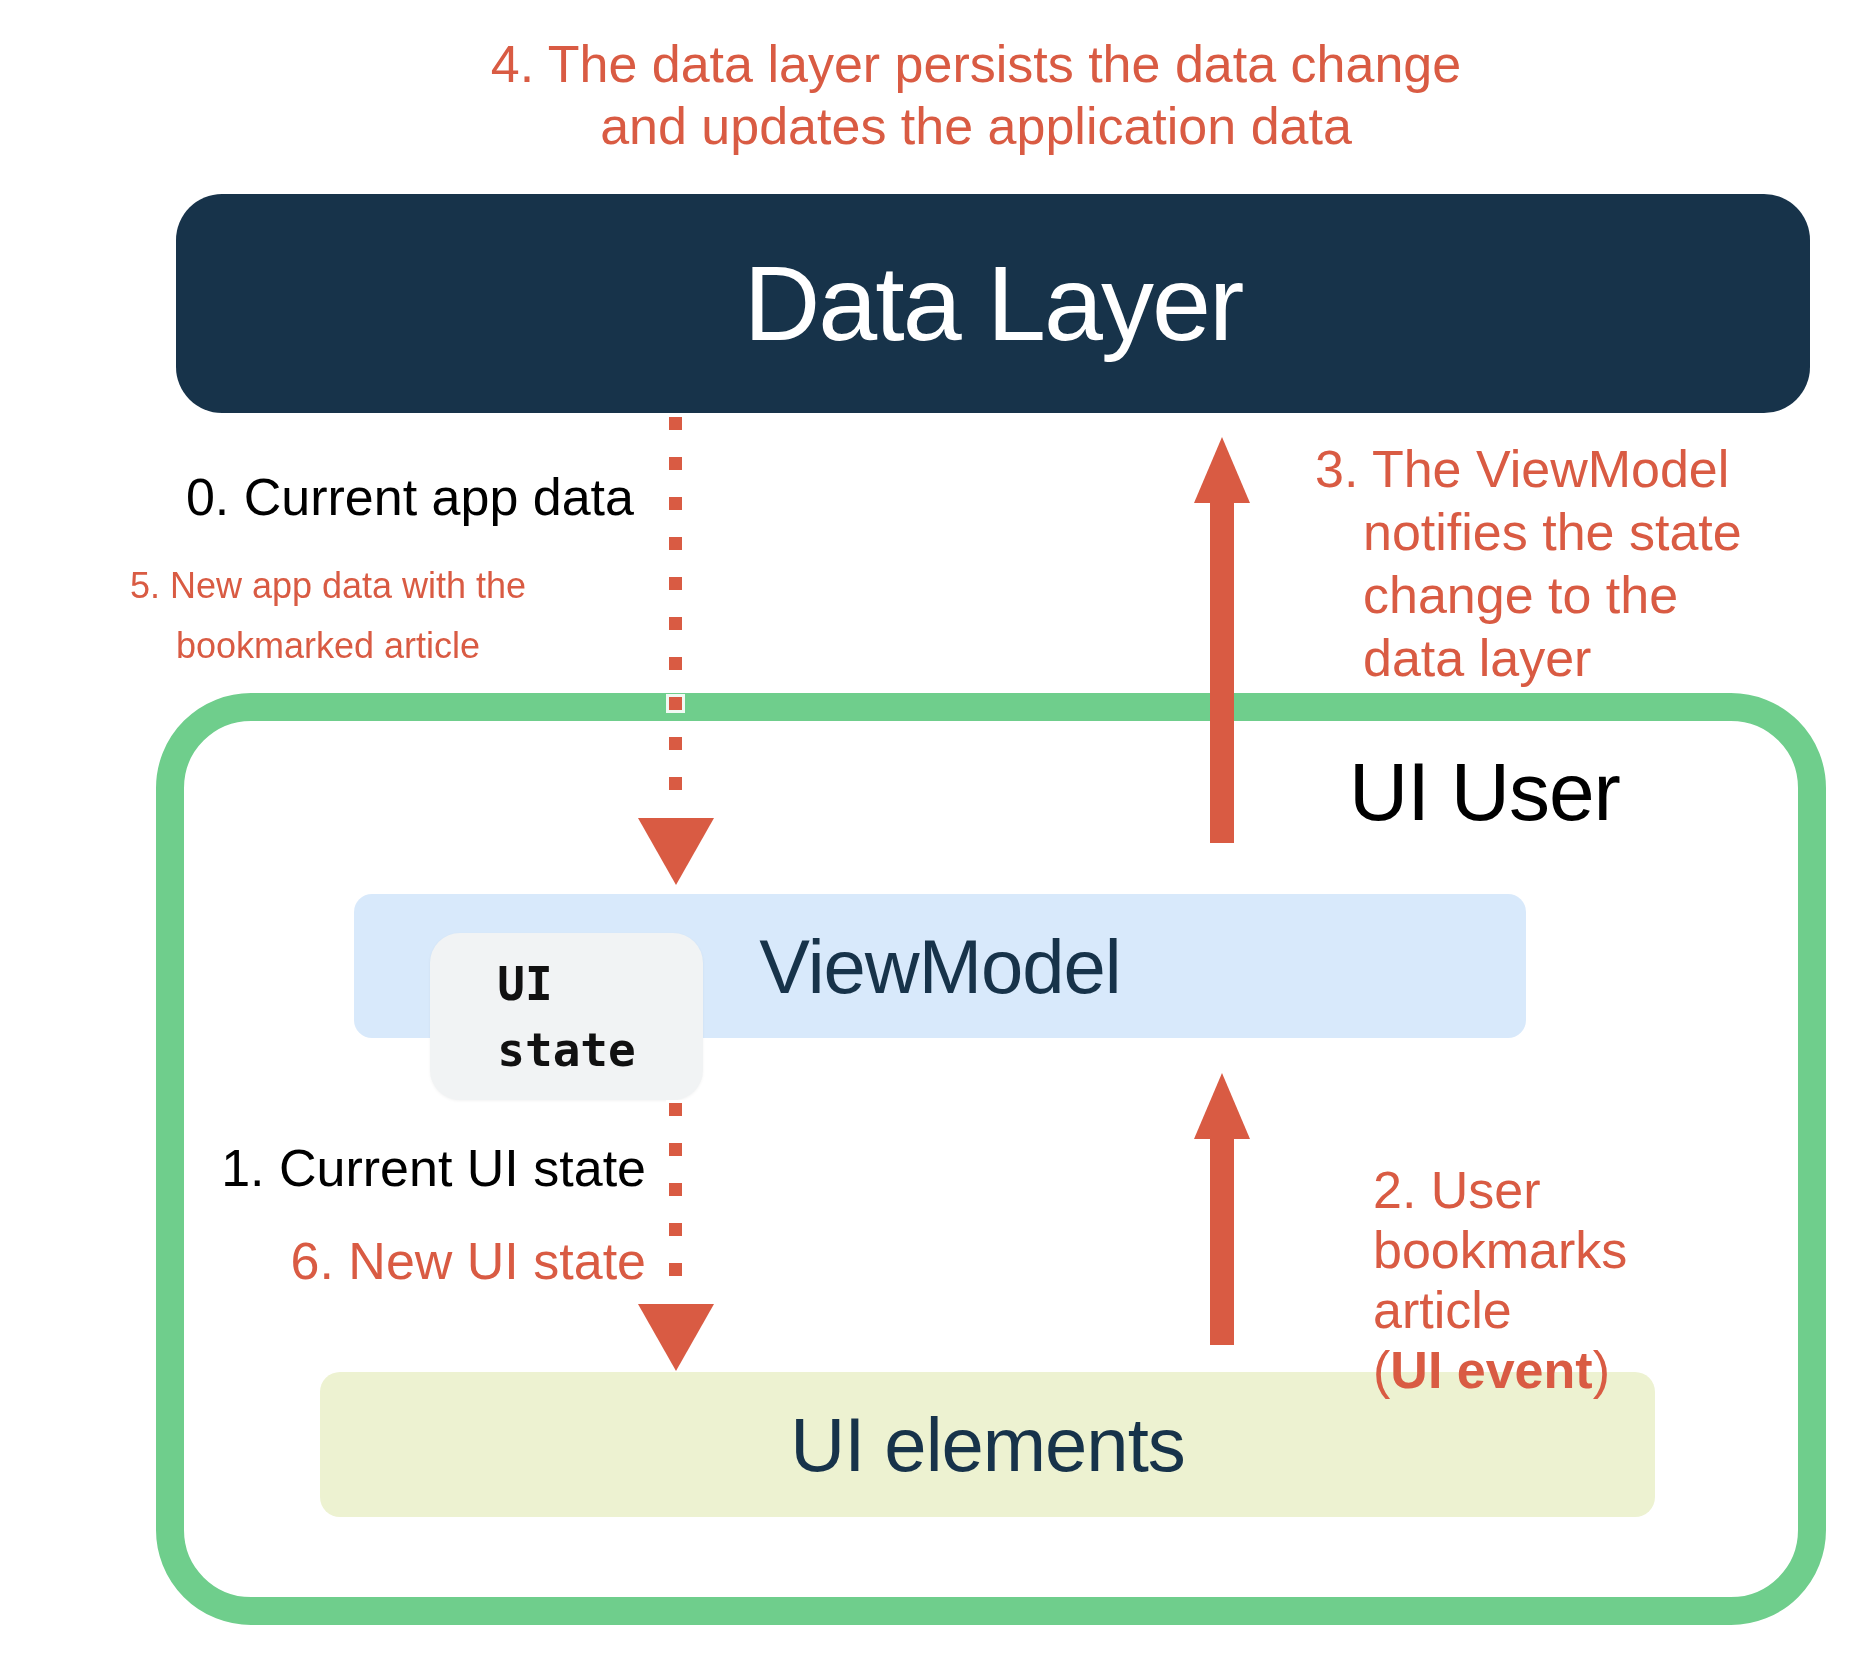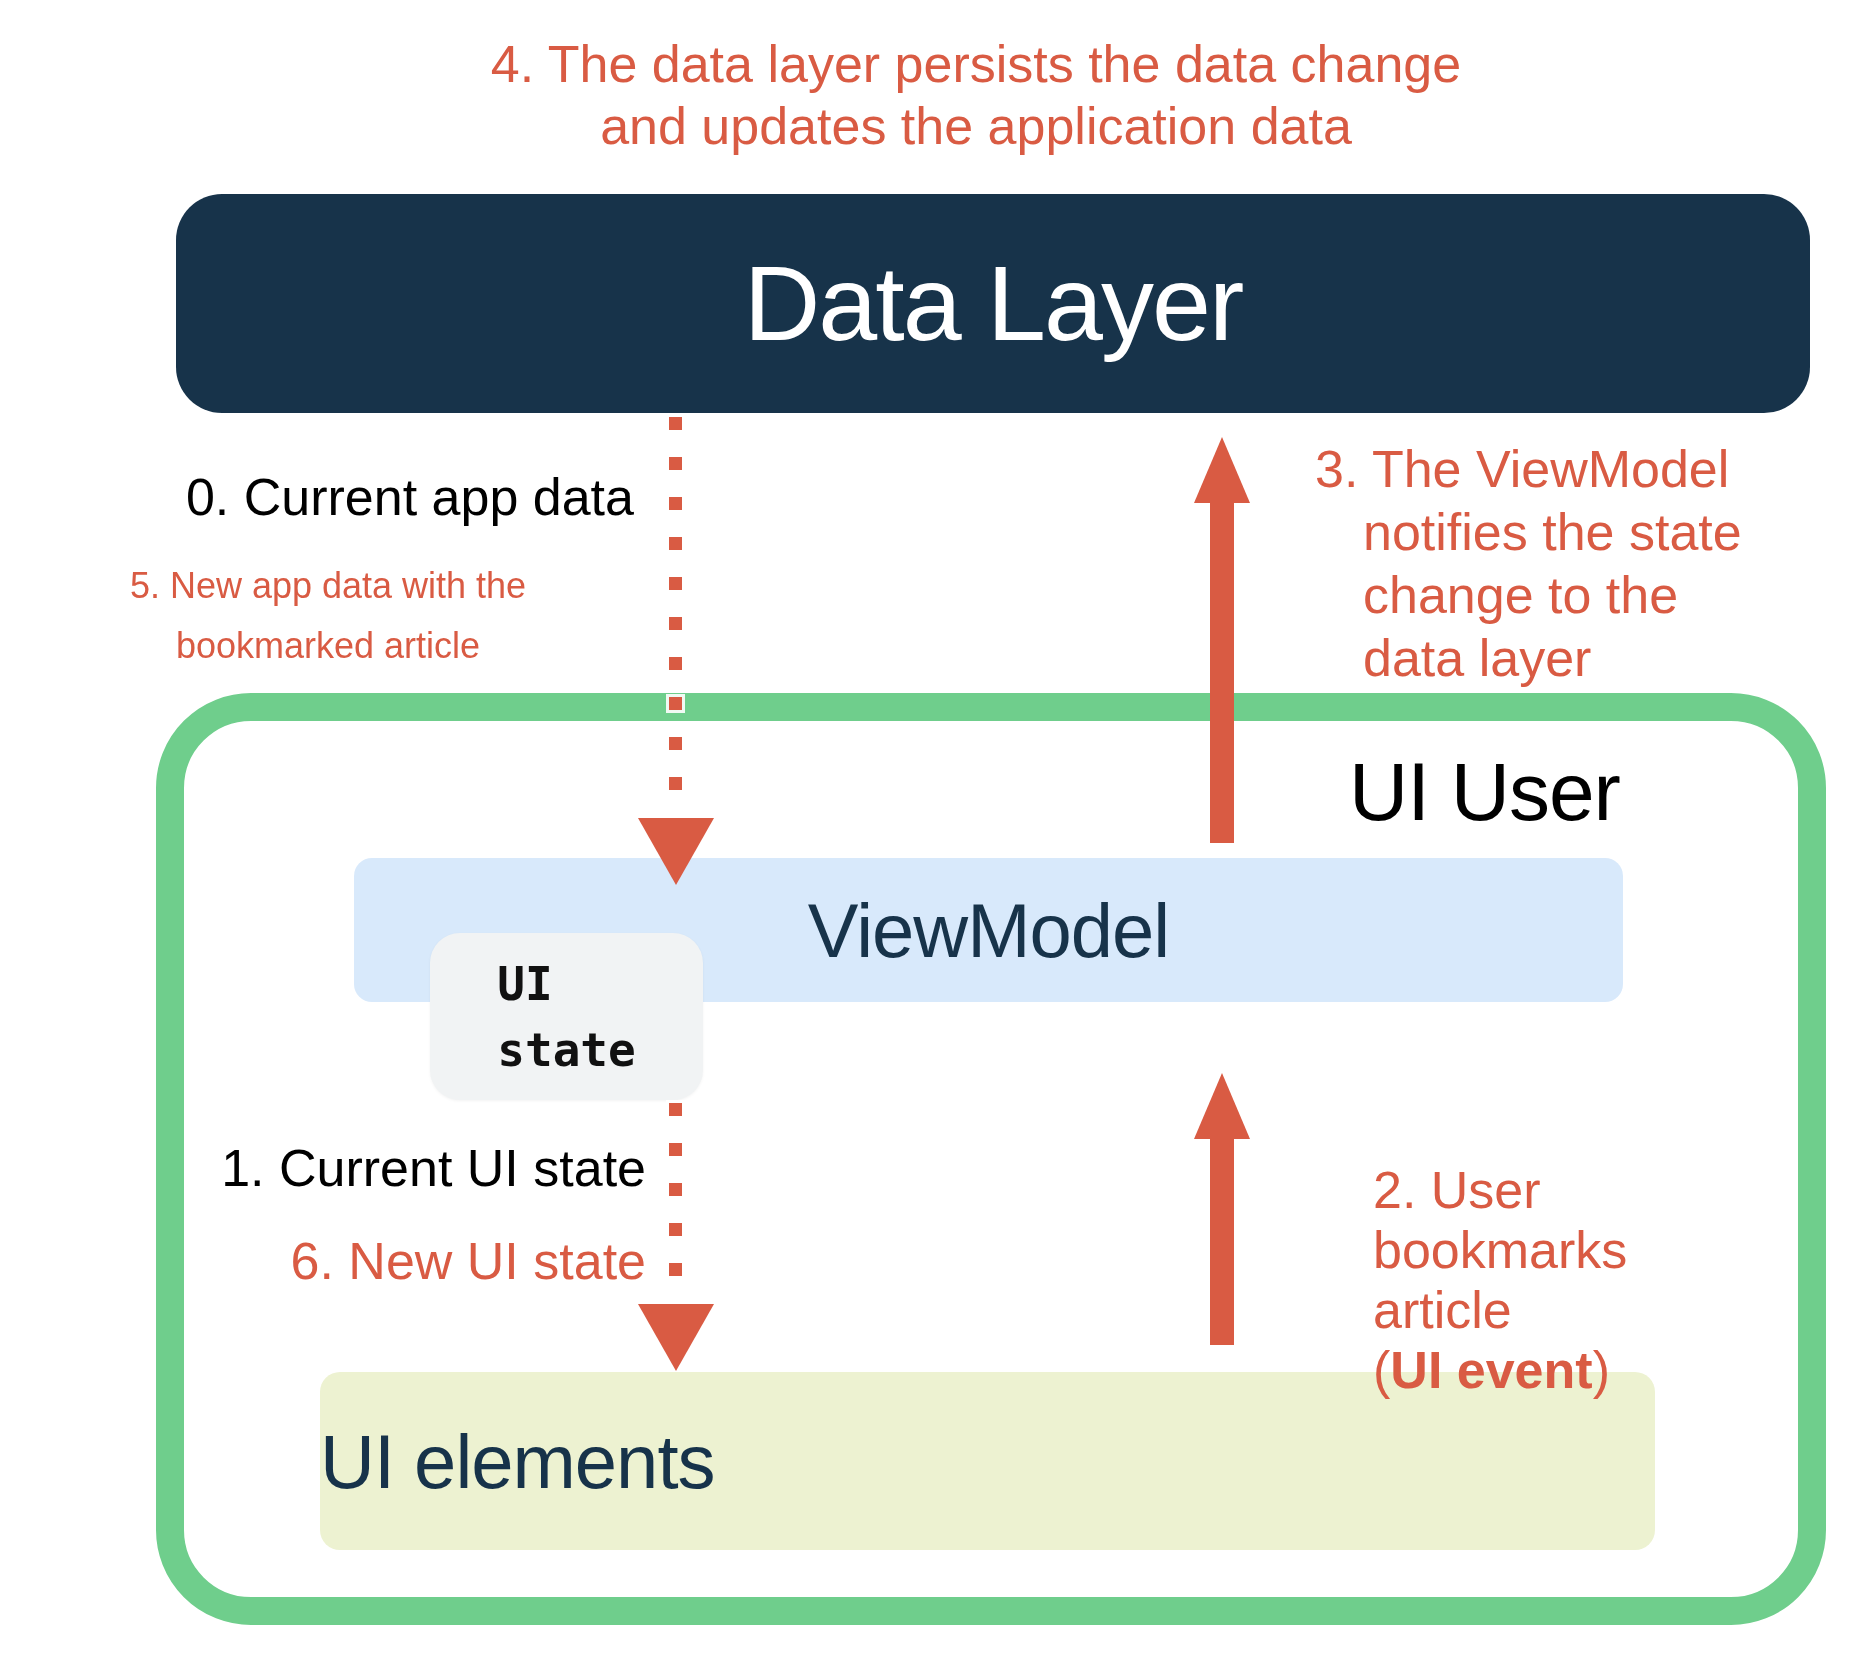--- a/index.html
+++ b/index.html
@@ -19,36 +19,36 @@
   }
   .ui-layer-frame{
     left:156px;top:693px;width:1670px;height:932px;border:28px solid #6fce8c;
     border-radius:95px;box-sizing:border-box;background:transparent;
   }
   .ui-layer-label{
     left:1349px;top:748px;font-size:82px;line-height:88px;color:#17334a;
     letter-spacing:-1px;
   }
   .viewmodel-box{
-    left:354px;top:858px;width:1269px;height:144px;border-radius:18px;
+    left:354px;top:894px;width:1172px;height:144px;border-radius:18px;
     background:#d8e9fb;display:flex;align-items:center;justify-content:center;
   }
   .viewmodel-box .title{color:#17334a;font-size:76px;letter-spacing:-1px;}
   .ui-state-chip{
     left:430px;top:933px;width:273px;height:167px;border-radius:30px;
     background:#f1f3f4;display:flex;align-items:center;justify-content:center;
     z-index:4;box-shadow:0 1px 3px rgba(0,0,0,0.05);
   }
   .ui-state-chip .chip-text{
     font-family:"DejaVu Sans Mono", monospace;font-weight:bold;color:#111111;
     font-size:46px;line-height:66px;text-align:left;white-space:pre-line;
   }
   .ui-elements-box{
-    left:320px;top:1372px;width:1335px;height:178px;border-radius:20px;
-    background:#edf2d1;display:flex;align-items:center;justify-content:flex-start;
+    left:320px;top:1372px;width:1335px;height:145px;border-radius:20px;
+    background:#edf2d1;display:flex;align-items:center;justify-content:center;
   }
   .ui-elements-box .title{color:#17334a;font-size:76px;letter-spacing:-1px;}
 
   
   .ann{white-space:pre-line;}
   .red{color:#d95b43;}
   .navy{color:#000000;}
   .ann-step4{
     left:276px;top:33px;width:1400px;text-align:center;
     font-size:52px;line-height:62px;

